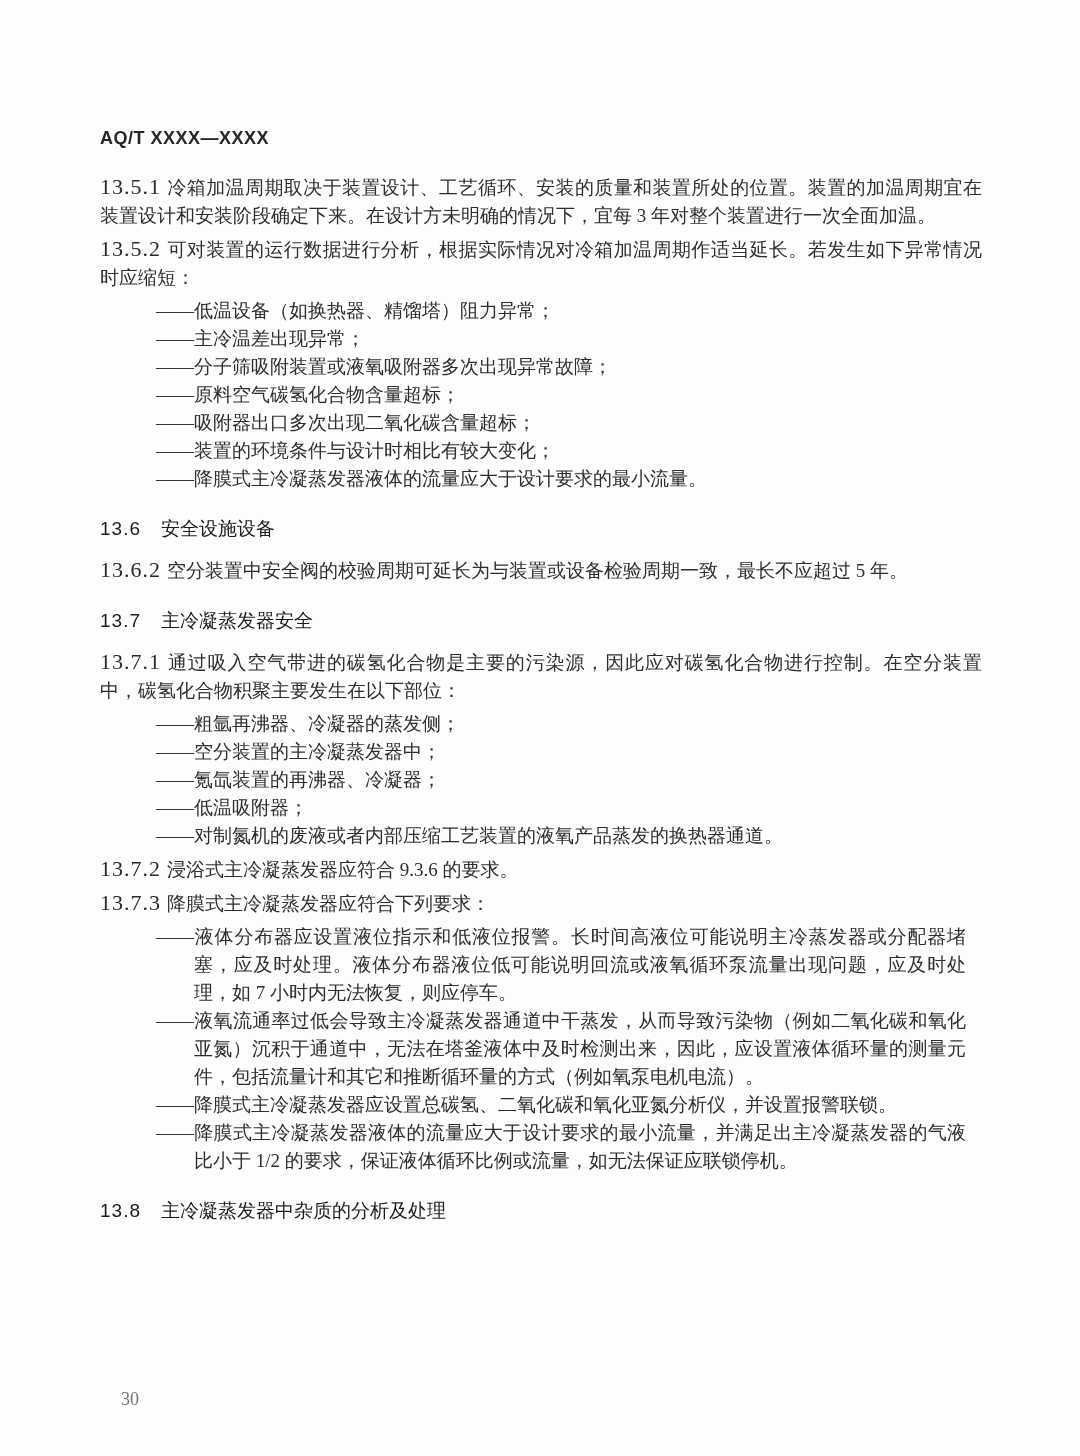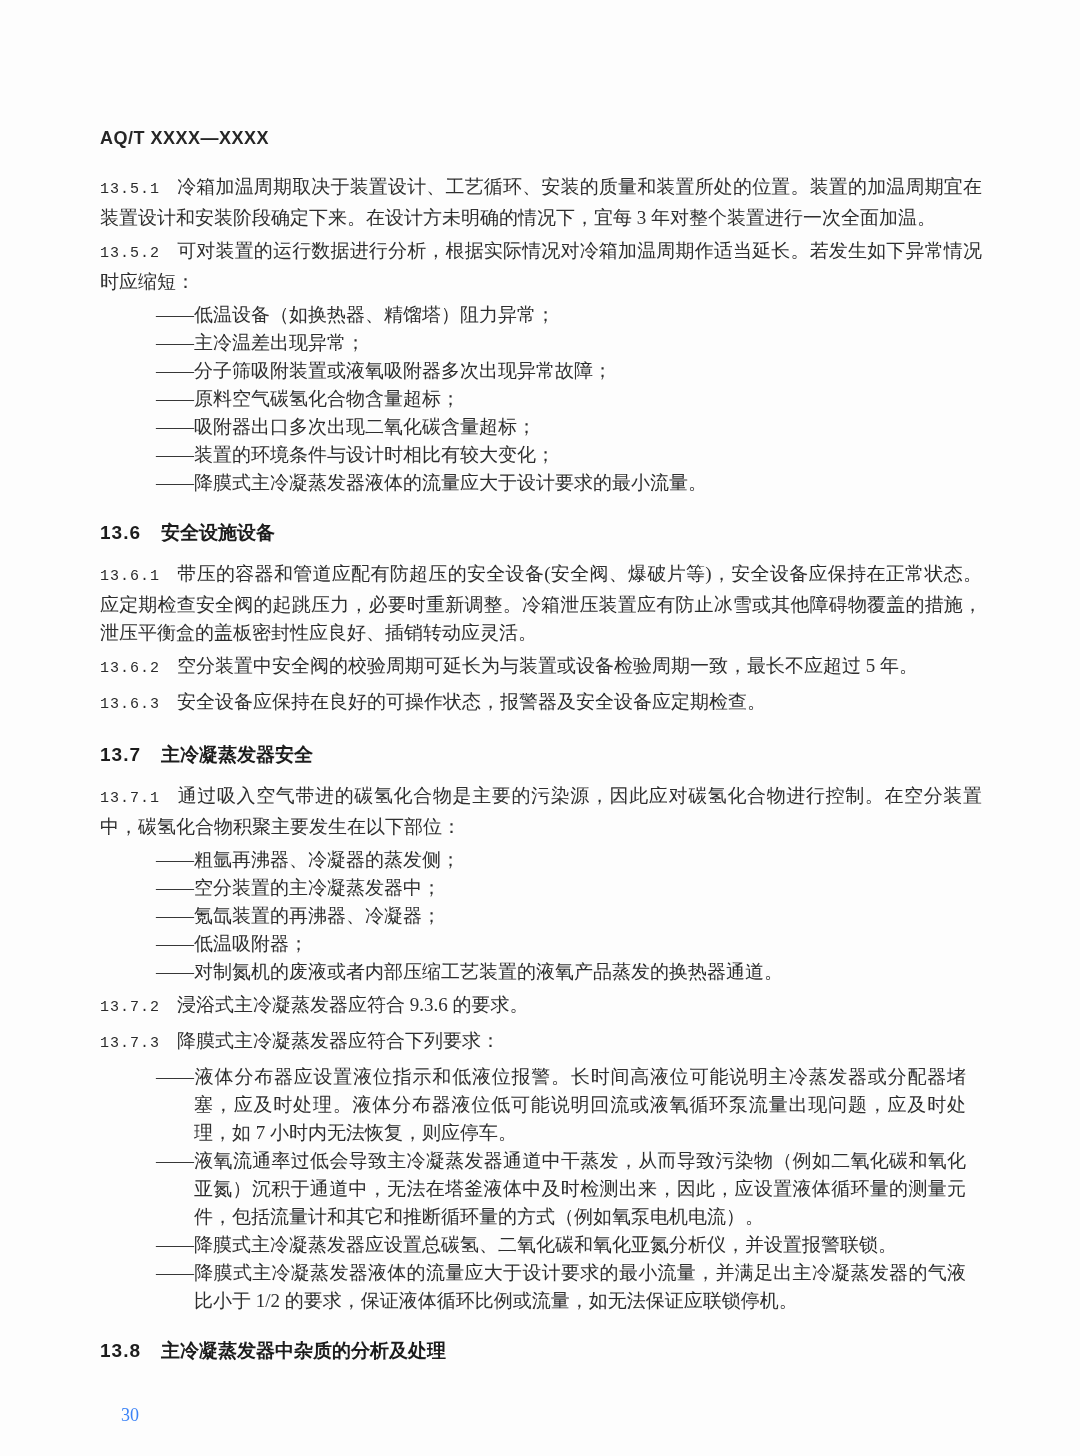--- a/index.html
+++ b/index.html
@@ -31,54 +31,54 @@
     margin-bottom: 24px;
   }
   p.clause {
     font-size: 19px;
     line-height: 28px;
     text-align: justify;
     margin: 5px 0;
     color: #2e2e2e;
   }
   p.clause .num {
-    font-family: Liberation Mono, monospace;
-    font-size: 15px;
+    font-family: Liberation Serif, serif;
+    font-size: 22px;
     letter-spacing: 1px;
-    margin-right: 17px;
+    margin-right: 6px;
     color: #2a2a2a;
   }
   .dash-list { margin: 2px 16px; }
   .dash-item {
     font-size: 19px;
     line-height: 28px;
     text-align: justify;
     padding-left: 78px;
     text-indent: -38px;
     color: #2e2e2e;
   }
   h2.heading {
     font-family: "Liberation Sans", sans-serif;
     font-size: 19px;
-    font-weight: 700;
+    font-weight: 400;
     line-height: 24px;
     color: #1c1c1c;
     margin: 24px 0 15px 0;
   }
   h2.heading .num {
     letter-spacing: 1px;
     margin-right: 20px;
   }
   .footer-page-number {
     position: absolute;
     left: 121px;
-    bottom: 30px;
+    bottom: 46px;
     font-family: "Liberation Serif", serif;
     font-size: 18px;
-    color: #3b82f6;
+    color: #737373;
   }
 </style>
 </head>
 <body>
 
 <div class="page">
   <div class="content">
 
     <div class="doc-code">AQ/T XXXX—XXXX</div>
 
@@ -91,25 +91,23 @@
       <div class="dash-item">——主冷温差出现异常；</div>
       <div class="dash-item">——分子筛吸附装置或液氧吸附器多次出现异常故障；</div>
       <div class="dash-item">——原料空气碳氢化合物含量超标；</div>
       <div class="dash-item">——吸附器出口多次出现二氧化碳含量超标；</div>
       <div class="dash-item">——装置的环境条件与设计时相比有较大变化；</div>
       <div class="dash-item">——降膜式主冷凝蒸发器液体的流量应大于设计要求的最小流量。</div>
     </div>
 
     <h2 class="heading"><span class="num">13.6</span><span>安全设施设备</span></h2>
 
-    <p class="clause"><span class="num">13.6.1</span><span>带压的容器和管道应配有防超压的安全设备(安全阀、爆破片等)，安全设备应保持在正常状态。应定期检查安全阀的起跳压力，必要时重新调整。冷箱泄压装置应有防止冰雪或其他障碍物覆盖的措施，泄压平衡盒的盖板密封性应良好、插销转动应灵活。</span></p>
 
     <p class="clause"><span class="num">13.6.2</span><span>空分装置中安全阀的校验周期可延长为与装置或设备检验周期一致，最长不应超过 5 年。</span></p>
 
-    <p class="clause"><span class="num">13.6.3</span><span>安全设备应保持在良好的可操作状态，报警器及安全设备应定期检查。</span></p>
 
     <h2 class="heading"><span class="num">13.7</span><span>主冷凝蒸发器安全</span></h2>
 
     <p class="clause"><span class="num">13.7.1</span><span>通过吸入空气带进的碳氢化合物是主要的污染源，因此应对碳氢化合物进行控制。在空分装置中，碳氢化合物积聚主要发生在以下部位：</span></p>
 
     <div class="dash-list">
       <div class="dash-item">——粗氩再沸器、冷凝器的蒸发侧；</div>
       <div class="dash-item">——空分装置的主冷凝蒸发器中；</div>
       <div class="dash-item">——氪氙装置的再沸器、冷凝器；</div>
       <div class="dash-item">——低温吸附器；</div>

